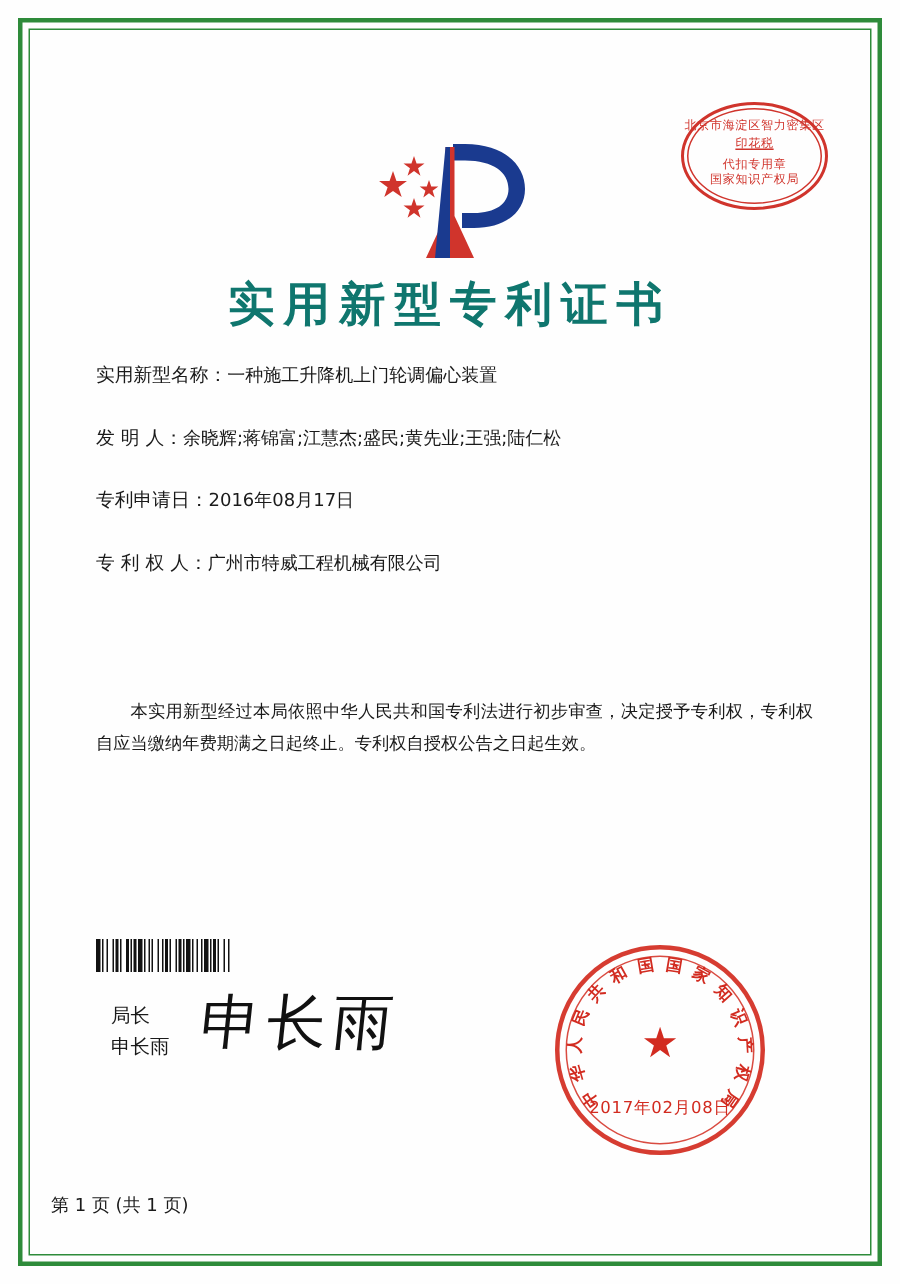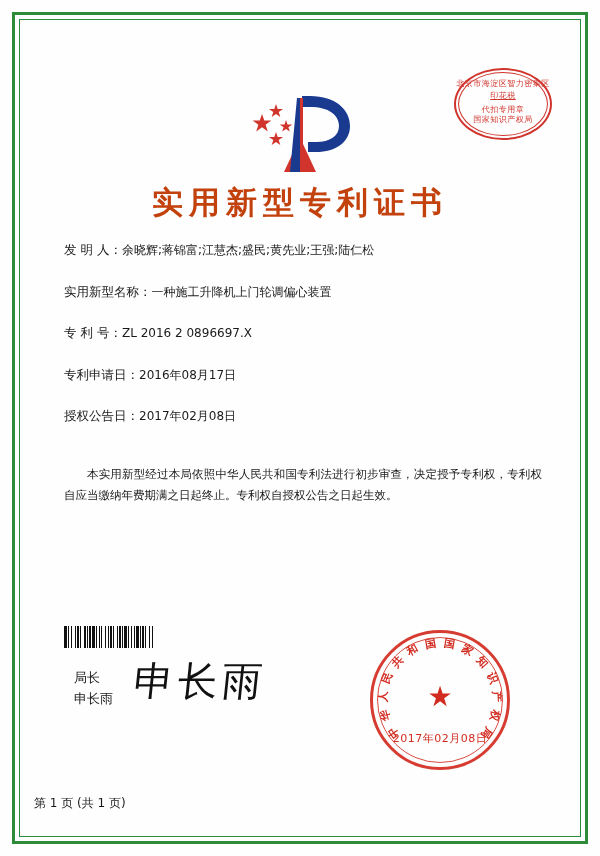--- a/index.html
+++ b/index.html
@@ -106,21 +106,21 @@
 
   
   .title {
     position: absolute;
     left: 0; right: 0;
     top: 148px;
     text-align: center;
     font-size: 31px;
     font-weight: bold;
     letter-spacing: 6px;
-    color: #c2410c;
+    color: #0f766e;
     font-family: "DejaVu Sans", sans-serif;
   }
 
   
   .fields {
     position: absolute;
     left: 30px;
     right: 20px;
     top: 208px;
   }
@@ -299,33 +299,30 @@
           <polygon points="36,40 37.7,45 43,45 38.7,48.1 40.3,53.1 36,50 31.7,53.1 33.3,48.1 29,45 34.3,45"></polygon>
           <polygon points="46,28 47.5,32.4 52.2,32.4 48.4,35.2 49.8,39.6 46,36.9 42.2,39.6 43.6,35.2 39.8,32.4 44.5,32.4"></polygon>
         </g>
       </svg>
     </div>
 
     <div class="title">实用新型专利证书</div>
 
     <div class="fields">
       <div class="field">
-        <span class="lab">发 明 人：</span><span class="val">余晓辉;蒋锦富;江慧杰;盛民;黄先业;王强;陆仁松</span>
-      </div>
-      <div class="field">
         <span class="lab">实用新型名称：</span><span class="val">一种施工升降机上门轮调偏心装置</span>
       </div>
       <div class="field">
-        <span class="lab">专 利 号：</span><span class="val">ZL 2016 2 0896697.X</span>
+        <span class="lab">发 明 人：</span><span class="val">余晓辉;蒋锦富;江慧杰;盛民;黄先业;王强;陆仁松</span>
       </div>
       <div class="field">
         <span class="lab">专利申请日：</span><span class="val">2016年08月17日</span>
       </div>
       <div class="field">
-        <span class="lab">授权公告日：</span><span class="val">2017年02月08日</span>
+        <span class="lab">专 利 权 人：</span><span class="val">广州市特威工程机械有限公司</span>
       </div>
     </div>
 
     <div class="body-text">
       <p>本实用新型经过本局依照中华人民共和国专利法进行初步审查，决定授予专利权，专利权自应当缴纳年费期满之日起终止。专利权自授权公告之日起生效。</p>
     </div>
 
     <div class="barcode" id="barcode">
         <i style="width: 3px; background: rgb(17, 17, 17);"></i>
         <i style="width: 1px; background: transparent;"></i>

